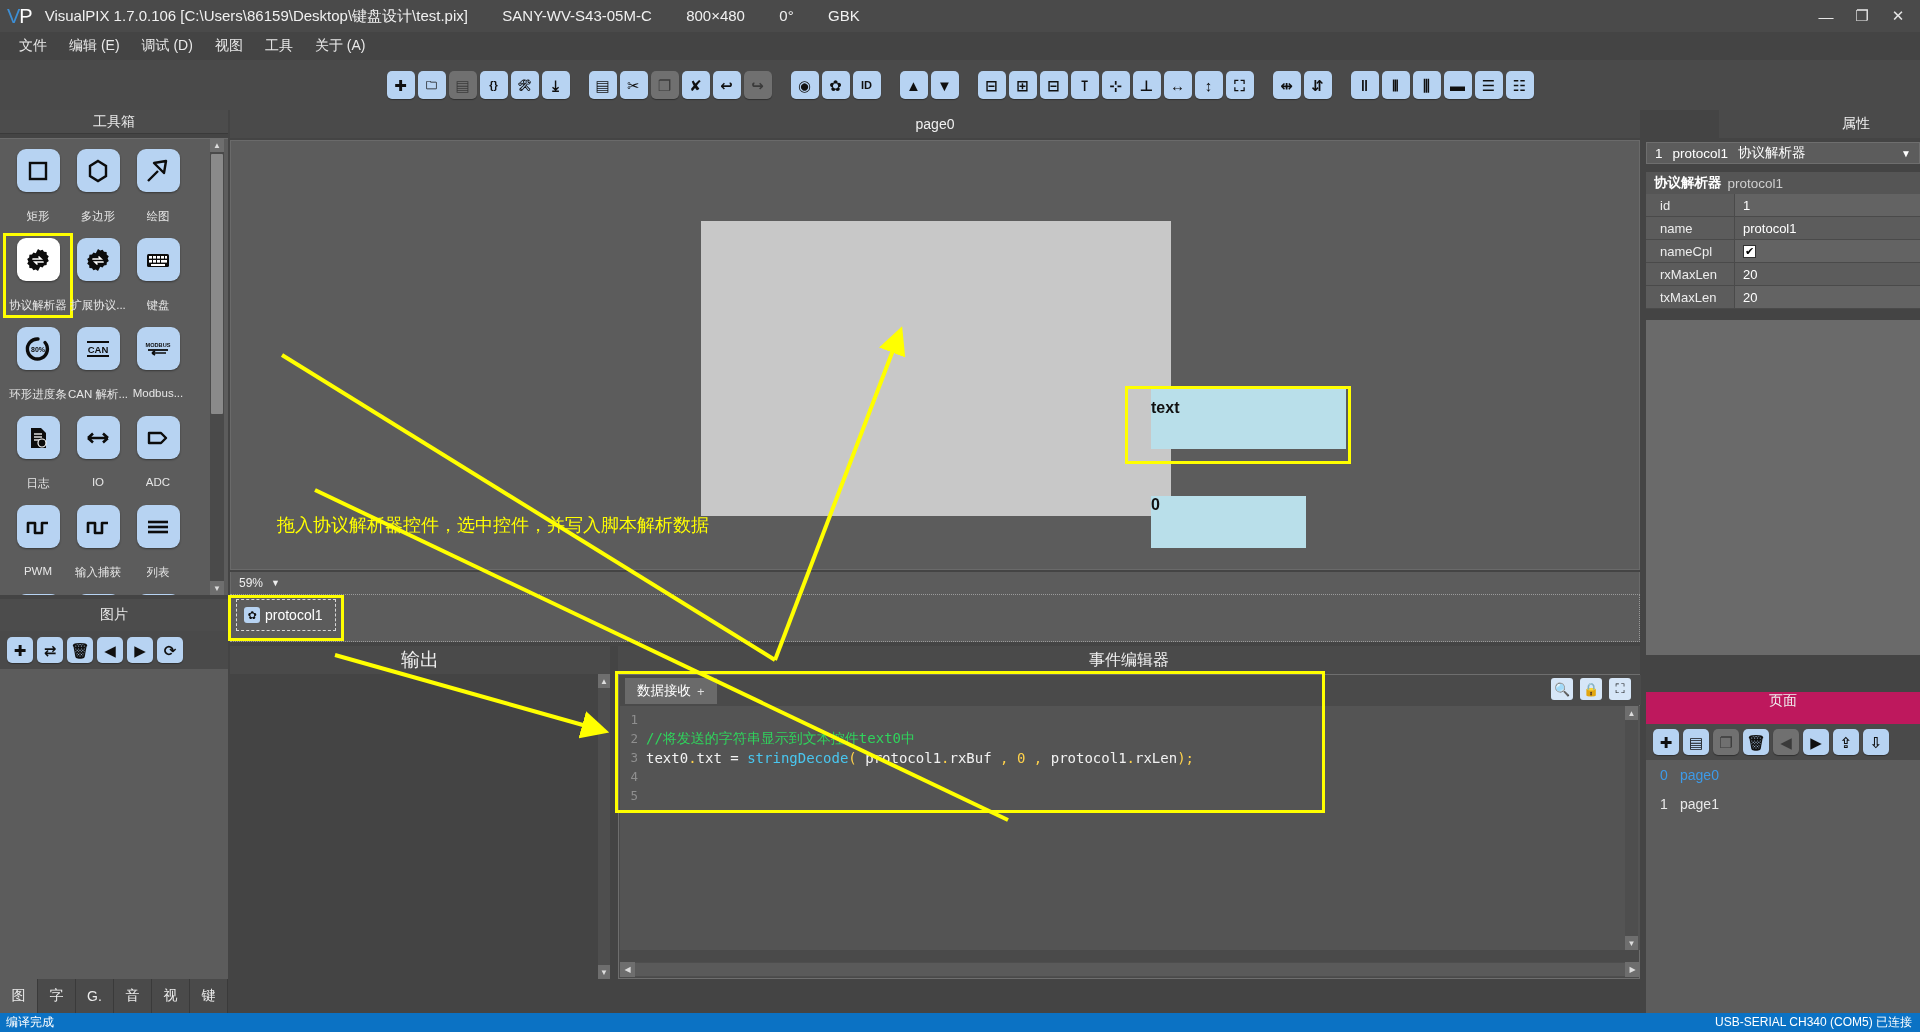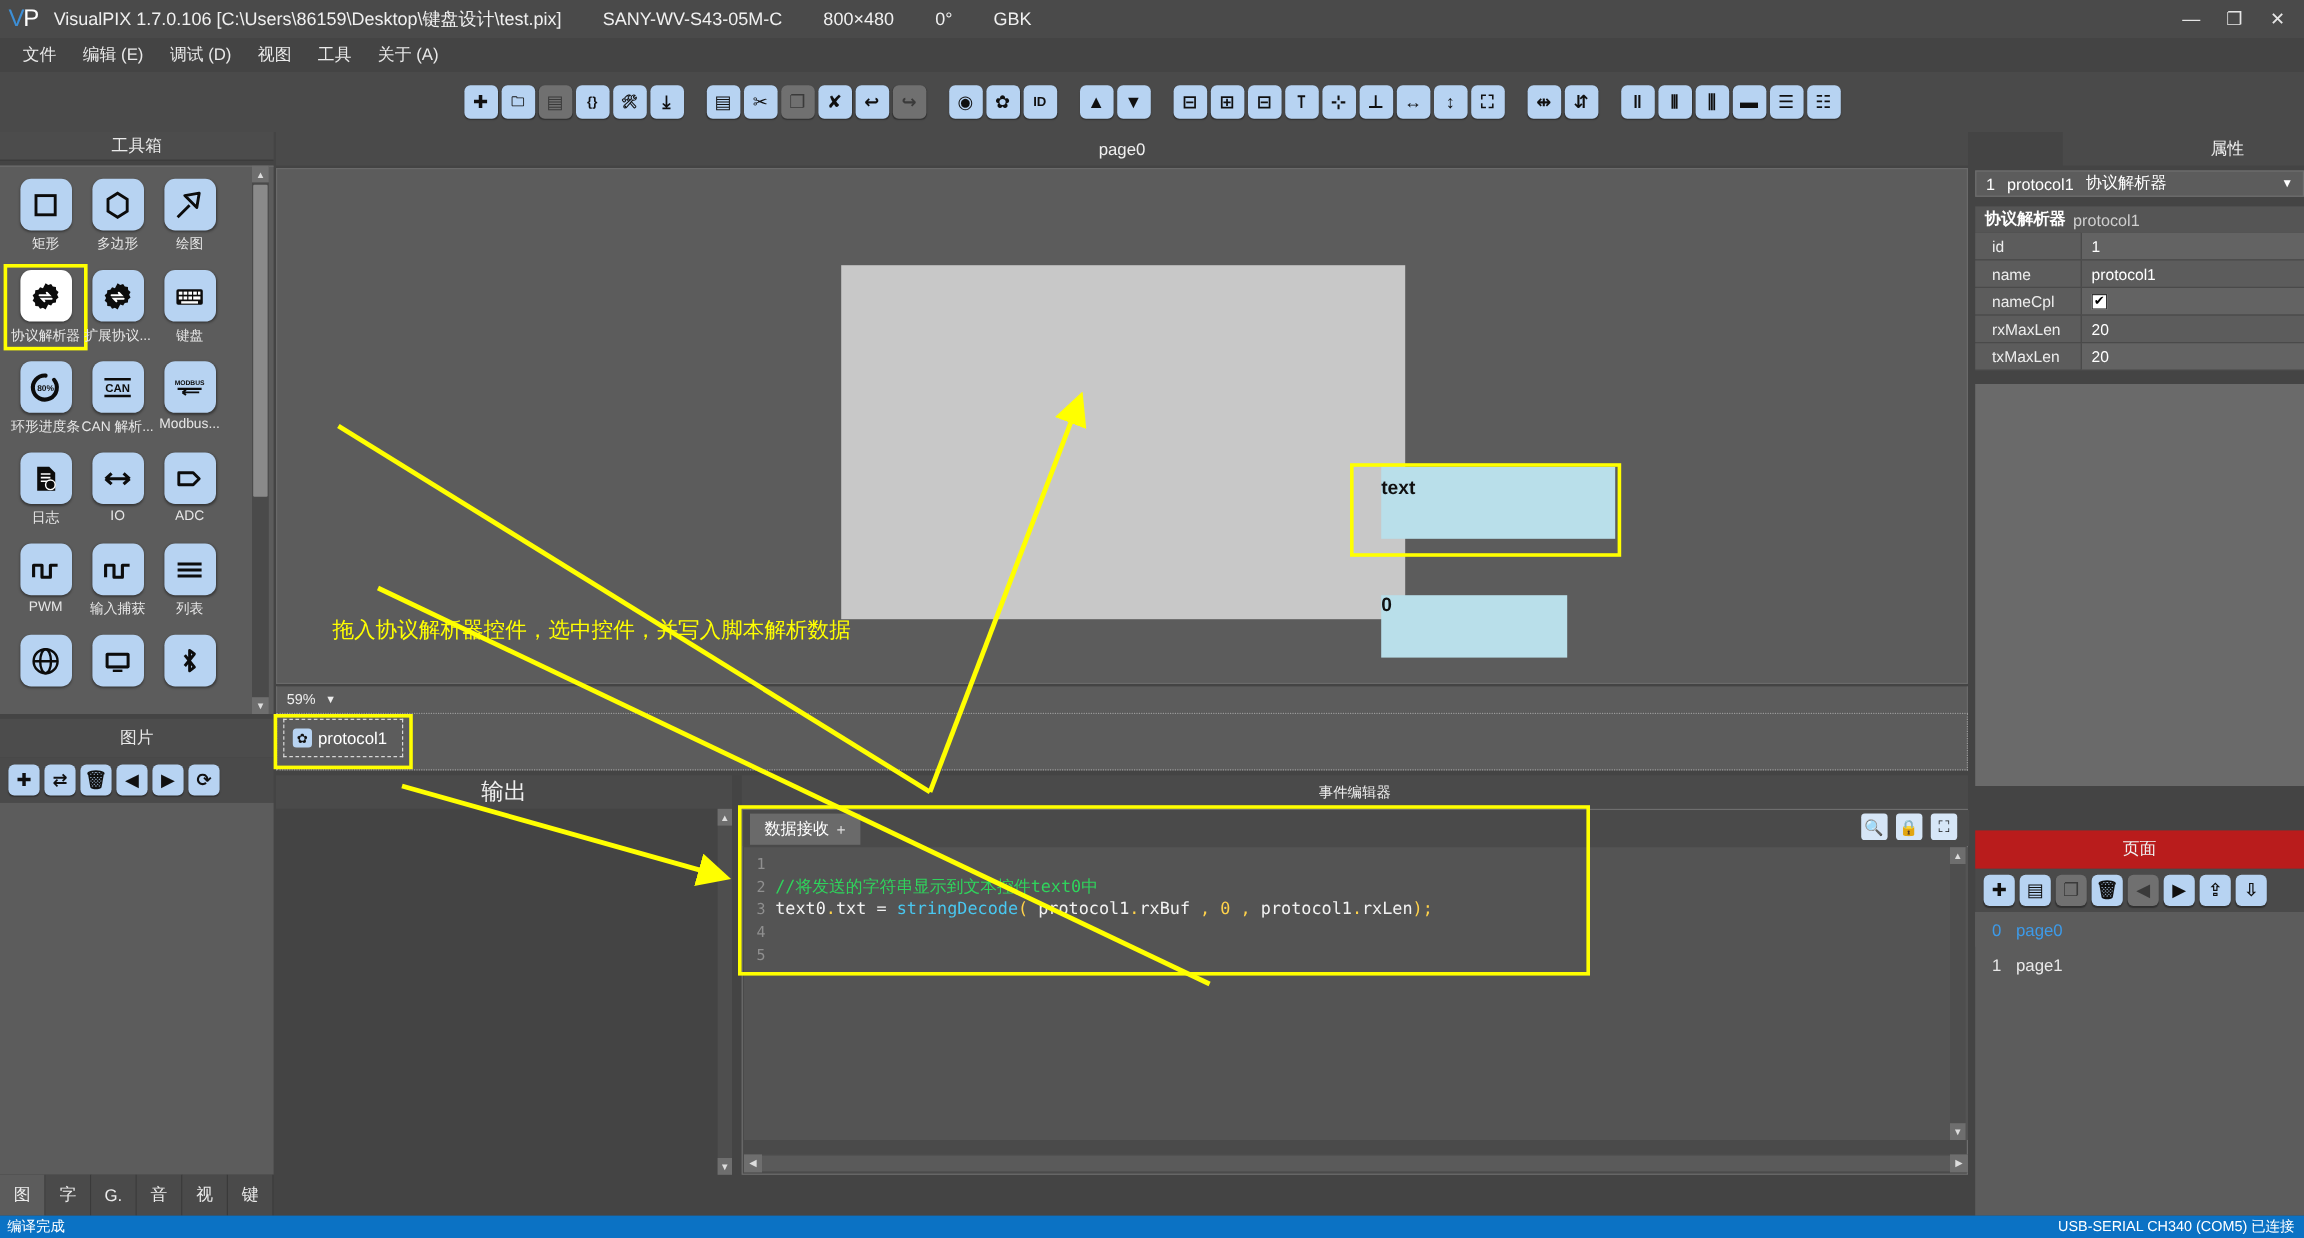--- a/index.html
+++ b/index.html
@@ -63,21 +63,21 @@
   }
   .tool-grid { display:flex; flex-wrap:wrap; padding:10px 4px 0 8px; }
   .tool-cell { width:60px; margin:0 0 14px 0; display:flex; flex-direction:column; align-items:center; }
   .tool-ico {
     width:43px; height:43px; border-radius:9px; background:#b7d3f2;
     display:flex; align-items:center; justify-content:center;
     color:#0c0c0c; box-shadow:0 1px 2px rgba(0,0,0,.4);
   }
   .tool-cell.sel { outline:3px solid #ffff00; outline-offset:2px; }
   .tool-cell.sel .tool-ico { background:#ffffff; }
-  .tool-lbl { margin-top:4px; font-size:11.5px; color:#e6e6e6; white-space:nowrap;
+  .tool-lbl { margin-top:17px; font-size:11.5px; color:#e6e6e6; white-space:nowrap;
               max-width:62px; overflow:hidden; text-overflow:ellipsis; text-align:center; }
   .tb-scroll {
     position:absolute; left:210px; top:138px; width:14px; height:457px; background:#4a4a4a;
   }
   .tb-scroll .arr { height:14px; background:#6e6e6e; color:#ddd; font-size:8px;
                     display:flex; align-items:center; justify-content:center; }
   .tb-scroll .thumb { position:absolute; left:1px; top:16px; width:12px; height:260px; background:#8a8a8a; border-radius:1px;}
 
   
   .img-hdr {
@@ -167,21 +167,21 @@
   .out-sb { position:absolute; left:598px; top:674px; width:12px; height:305px; background:#4e4e4e; }
   .out-sb .t { position:absolute; left:0; top:0; width:12px; height:14px; background:#6e6e6e;
                color:#ddd; font-size:8px; display:flex; align-items:center; justify-content:center;}
   .out-sb .b { position:absolute; left:0; bottom:0; width:12px; height:14px; background:#6e6e6e;
                color:#ddd; font-size:8px; display:flex; align-items:center; justify-content:center;}
 
   
   .ev-hdr {
     position:absolute; left:618px; top:646px; width:1022px; height:28px;
     background:#4a4a4a; display:flex; align-items:center; justify-content:center;
-    font-size:12px; color:#f0f0f0;
+    font-size:16px; color:#f0f0f0;
   }
   .ev-body {
     position:absolute; left:618px; top:674px; width:1022px; height:305px;
     background:#4a4a4a; border:1px solid #6e6e6e;
   }
   .ev-tabrow { position:absolute; left:0; top:0; width:1022px; height:30px; background:#4a4a4a; }
   .ev-tab {
     position:absolute; left:6px; top:3px; height:26px; padding:0 12px;
     background:#6a6a6a; display:flex; align-items:center; gap:6px;
     font-size:13.5px; color:#ffffff;
@@ -243,21 +243,21 @@
   .prow .v { flex:1; background:#636363; display:flex; align-items:center;
              padding-left:8px; font-size:13px; color:#ffffff; border-left:1px solid #4a4a4a; }
   .prow.alt .v { background:#5c5c5c; }
   .chk { width:13px; height:13px; background:#fff; border:1px solid #333; color:#000;
          font-size:11px; display:flex; align-items:center; justify-content:center; line-height:1;}
   .prop-fill { position:absolute; left:1646px; top:320px; width:274px; height:335px; background:#6a6a6a; }
 
   
   .pg-hdr {
     position:absolute; left:1646px; top:692px; width:274px; height:32px;
-    background:#b91c1c; display:flex; align-items:center; justify-content:center;
+    background:#be185d; display:flex; align-items:flex-start; justify-content:center;
     font-size:14px; color:#f0f0f0;
   }
   .pg-tools {
     position:absolute; left:1646px; top:724px; width:274px; height:36px;
     background:#4a4a4a; display:flex; align-items:center; gap:4px; padding-left:7px;
   }
   .pg-list { position:absolute; left:1646px; top:760px; width:274px; height:253px; background:#5c5c5c; }
   .pg-item { height:29px; display:flex; align-items:center; gap:12px; padding-left:14px; font-size:14px; }
   .pg-item.sel { background:#5c5c5c; color:#3d9ae8; }
   .pg-item .idx { width:8px; }

